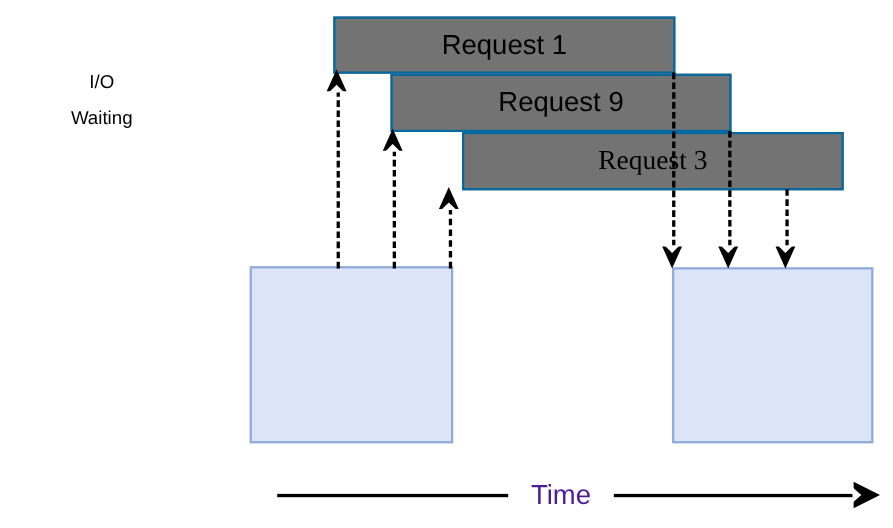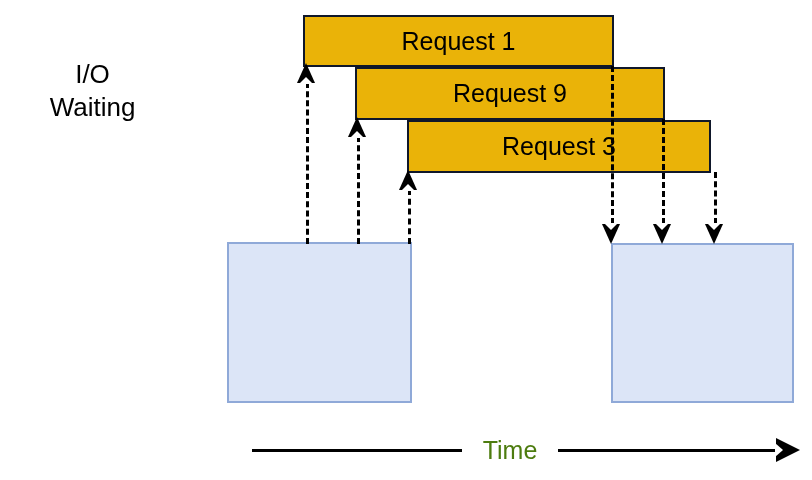--- a/index.html
+++ b/index.html
@@ -12,33 +12,33 @@
     width: 812px;
     height: 480px;
     background: #ffffff;
     overflow: hidden;
     font-family: "Liberation Sans", sans-serif;
   }
   .axis-label {
     position: absolute;
     text-align: center;
     color: #000000;
-    font-size: 26px;
+    font-size: 17px;
     line-height: 33px;
     white-space: pre;
     user-select: none;
   }
   #io-label { left: 0px; top: 58px; width: 185px; }
   #cpu-label { left: 0px; top: 283px; width: 185px; }
 
   .req-box {
     position: absolute;
     box-sizing: border-box;
-    background: #eab308;
-    border: 2px solid #0f172a;
+    background: #737373;
+    border: 2px solid #0369a1;
     display: flex;
     align-items: center;
     justify-content: center;
   }
   .req-box .req-text {
     font-size: 25px;
     color: #000000;
     white-space: nowrap;
   }
   .cpu-box {
@@ -119,21 +119,21 @@
     border-bottom: 7px solid transparent;
     border-left: 8px solid #ffffff;
   }
   #time-label {
     position: absolute;
     left: 462px;
     top: 434px;
     width: 96px;
     text-align: center;
     font-size: 25px;
-    color: #4d7c0f;
+    color: #4c1d95;
     background: #ffffff;
     line-height: 32px;
     user-select: none;
   }
 </style>
 </head>
 <body>
 
 <div id="stage">
 
@@ -142,21 +142,21 @@
 
 
   <div class="req-box" id="req-1" style="left:303px; top:15px; width:311px; height:52px;">
     <span class="req-text">Request 1</span>
   </div>
 
   <div class="req-box" id="req-2" style="left:355px; top:67px; width:310px; height:53px;">
     <span class="req-text">Request 9</span>
   </div>
 
-  <div class="req-box" id="req-3" style="left:407px; top:120px; width:304px; height:53px;">
+  <div class="req-box" id="req-3" style="left:420px; top:120px; width:347px; height:53px;font-family:Liberation Serif, serif;">
     <span class="req-text">Request 3</span>
   </div>
 
   <div class="cpu-box" id="cpu-left" style="left:227px; top:242px; width:185px; height:161px;"></div>
 
   <div class="cpu-box" id="cpu-right" style="left:611px; top:243px; width:183px; height:160px;"></div>
 
   <div class="dash-line" style="left:306px; top:82px;  height:162px;"></div>
   <div class="arrow-head arrow-up" style="left:297px; top:63px;"></div>
 

